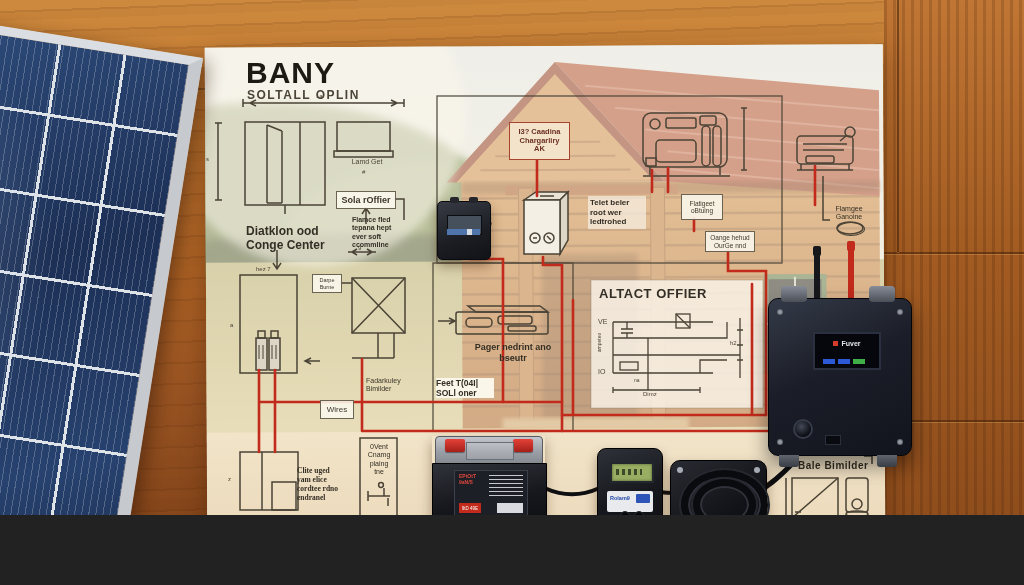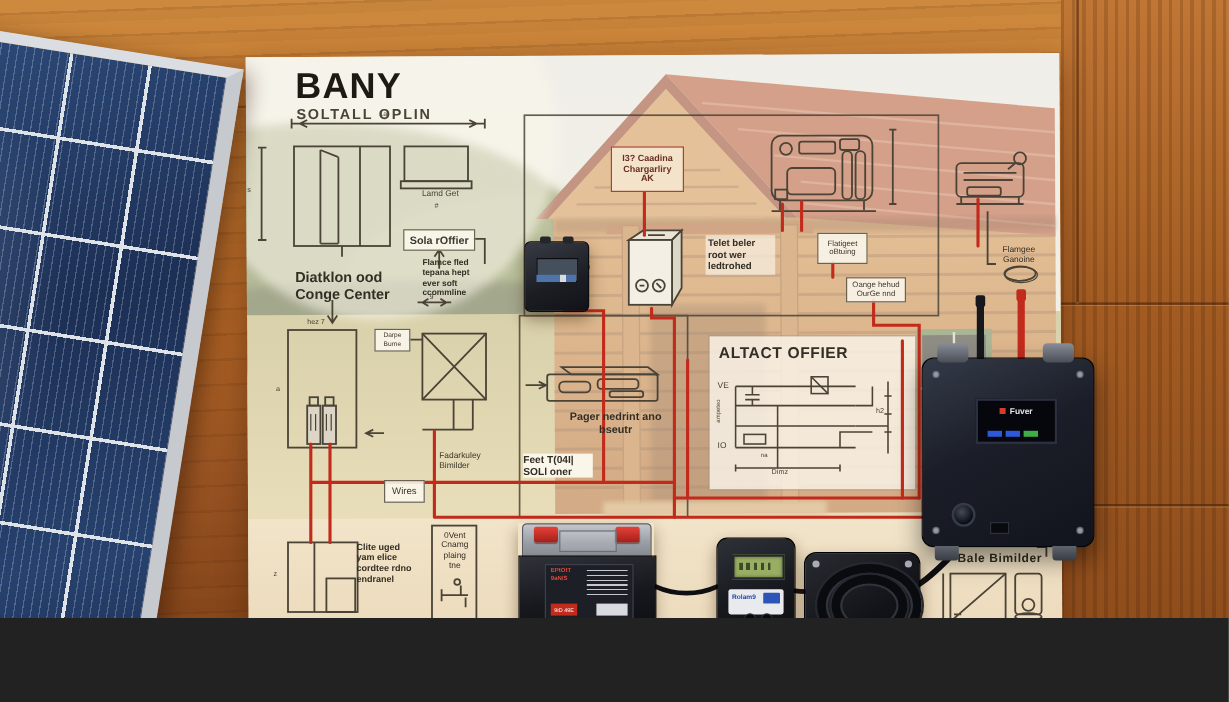--- a/index.html
+++ b/index.html
@@ -312,21 +312,21 @@
 ccommline</div>
   <div class="abs note ml" style="left:246px;top:224px;width:96px;font-size:12px;">Diatklon ood
 Conge Center</div>
   <div class="abs micro" style="left:256px;top:266px;">hez 7</div>
   <div class="abs micro" style="left:230px;top:322px;">a</div>
   <div class="abs lab-box ml" style="left:312px;top:274px;width:28px;height:17px;font-size:5.5px;">Darpe
 Burne</div>
   <div class="abs lab-box" style="left:320px;top:352px;width:32px;height:17px;font-size:8px;margin-top:48px;">Wires</div>
   <div class="abs note ml" style="left:366px;top:377px;width:50px;font-size:7px;font-weight:normal;color:#3c362b;">Fadarkuley
 Bimilder</div>
-  <div class="abs note ml" style="left:297px;top:451px;width:52px;font-size:7.5px;">Clite uged
+  <div class="abs note ml" style="left:297px;top:466px;width:52px;font-size:7.5px;font-family:Liberation Serif, serif;">Clite uged
 yam elice
 cordtee rdno
 endranel</div>
   <div class="abs micro" style="left:228px;top:476px;">z</div>
   <div class="abs note ml" style="left:362px;top:443px;width:34px;font-size:7px;text-align:center;font-weight:normal;">0Vent
 Cnamg
 plaing
 tne</div>
 
   <div class="abs lab-box ml" style="left:509px;top:122px;width:59px;height:36px;font-size:7.5px;font-weight:bold;

